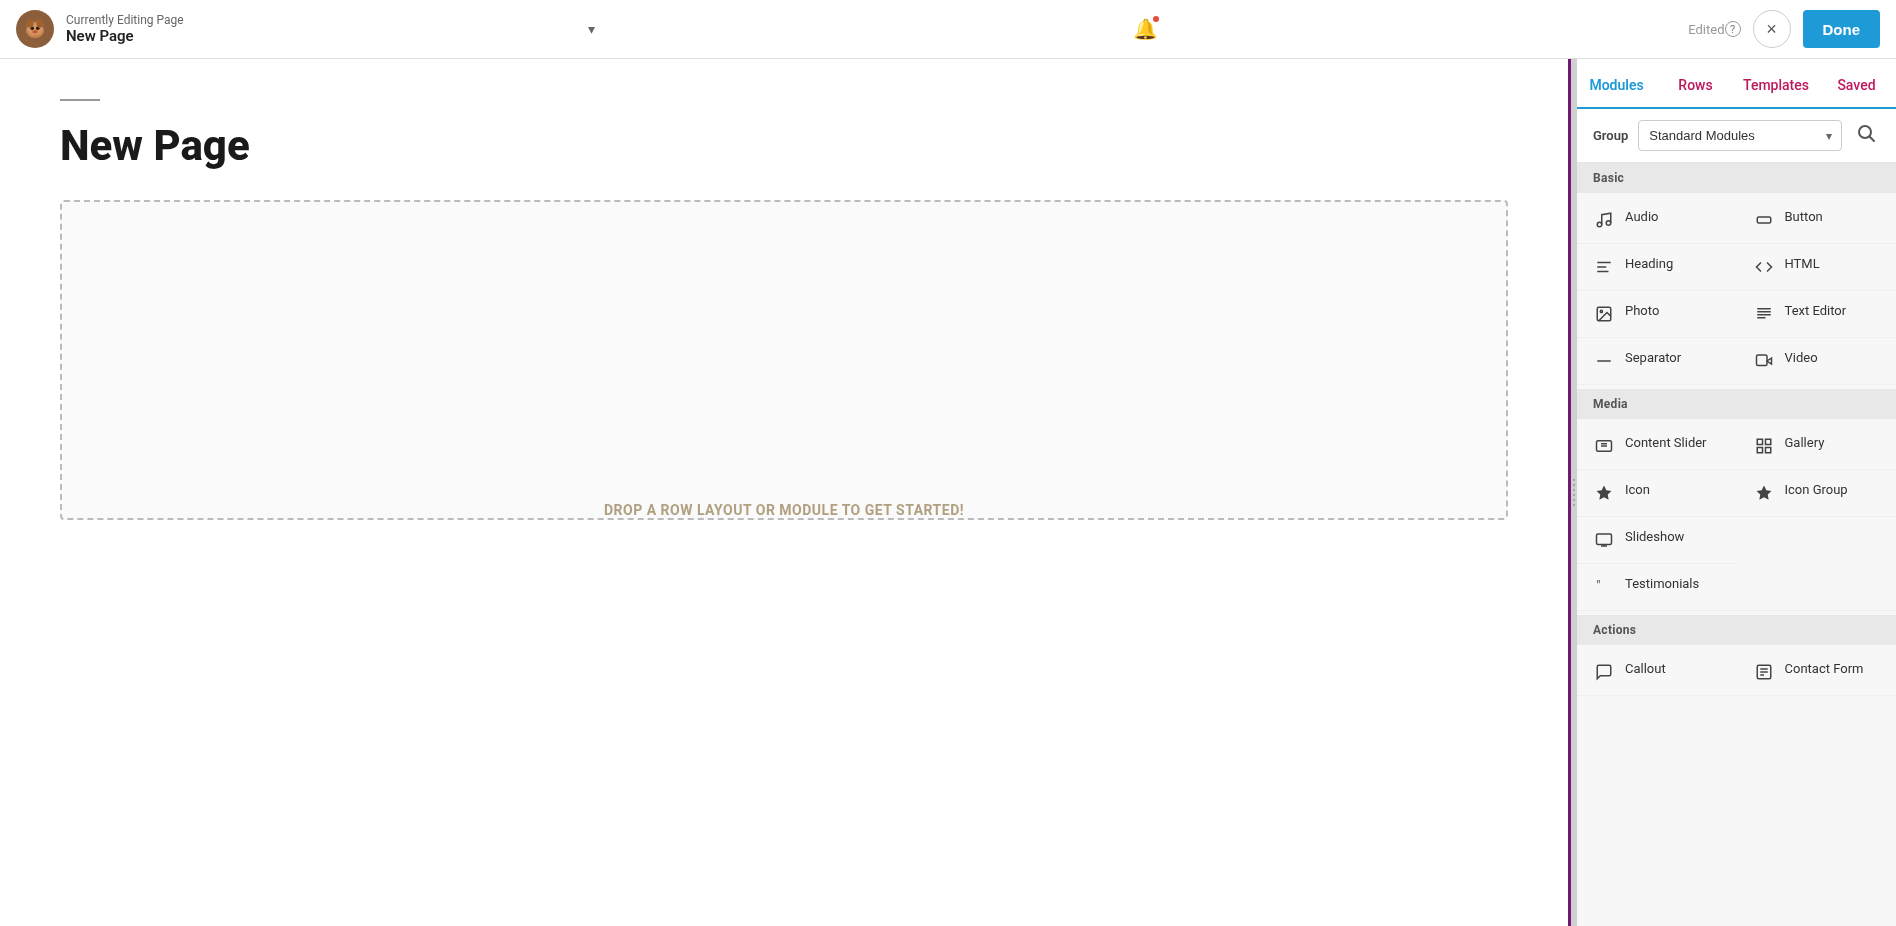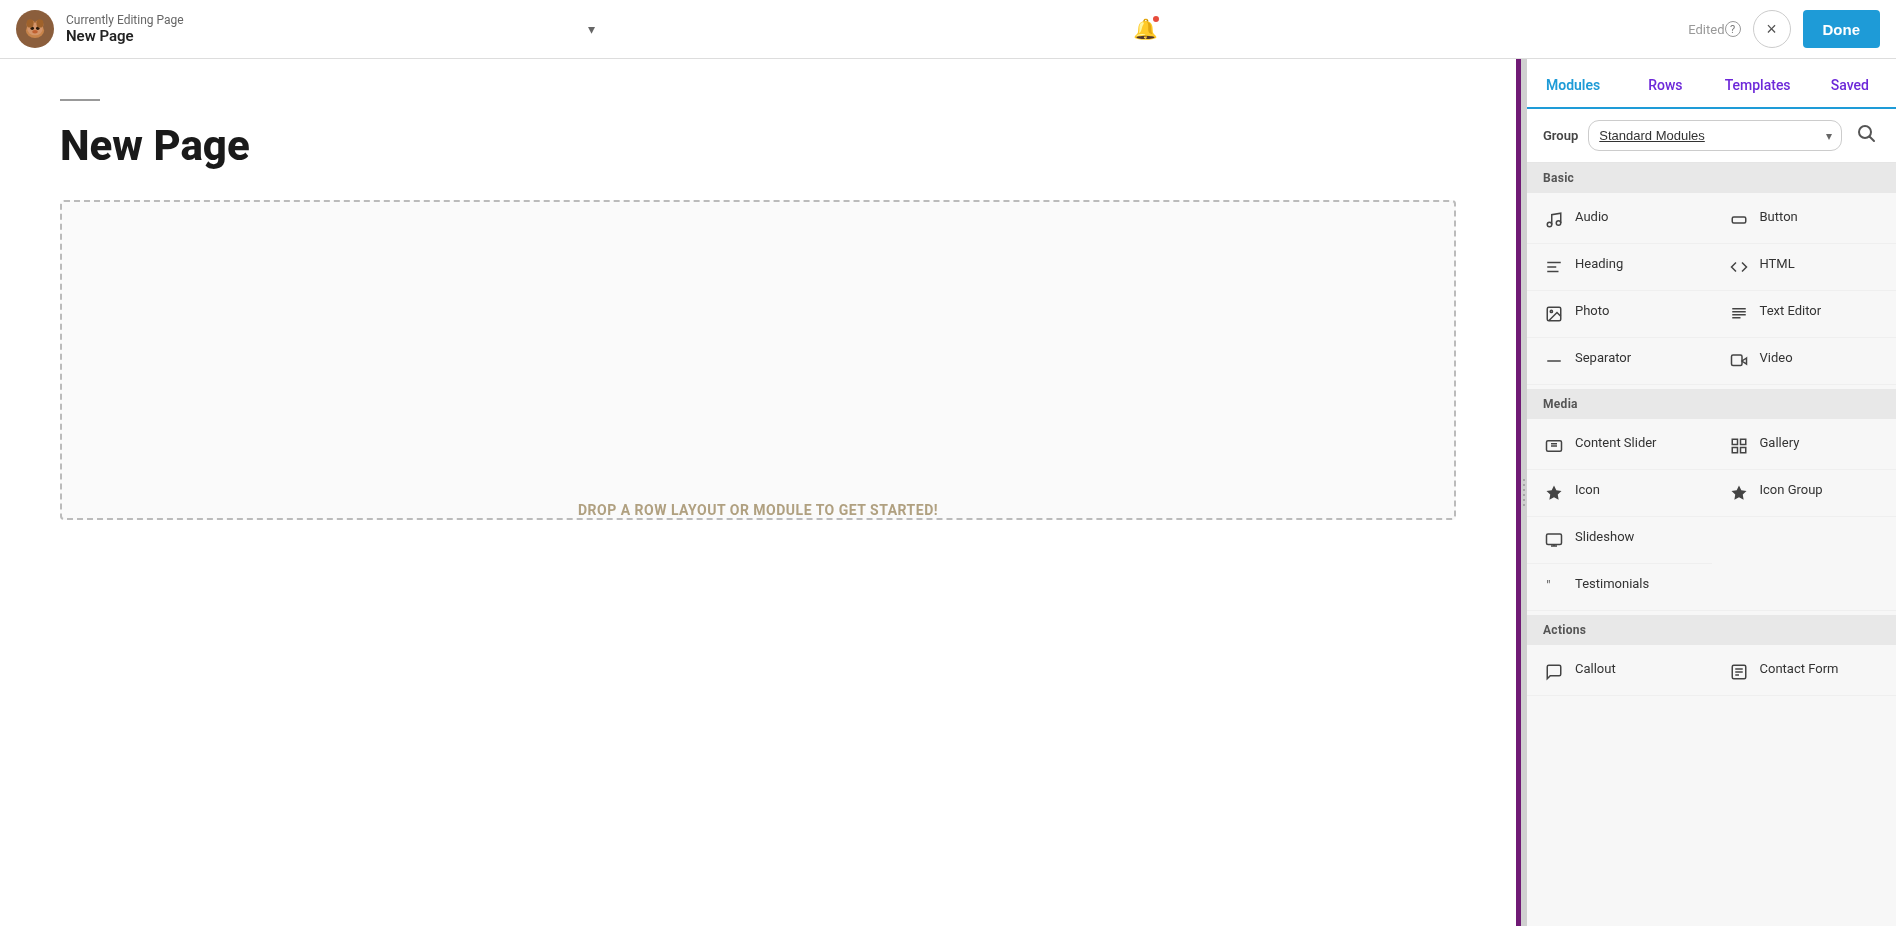--- a/index.html
+++ b/index.html
@@ -47,48 +47,48 @@
     .page-title { font-size: 42px; font-weight: 800; color: #1a1a1a; margin-bottom: 30px; }
     .drop-zone {
       border: 2px dashed #bbb; border-radius: 4px; min-height: 320px;
       display: flex; align-items: flex-end; justify-content: center;
       background: #fafafa;
     }
     .drop-zone-text { font-size: 14px; font-weight: 700; color: #b0a080; letter-spacing: 0.5px; }
 
     
     .sidebar {
-      width: 380px; background: #f7f7f7; border-left: 5px solid #701a75;
+      width: 328px; background: #f7f7f7; border-left: 3px solid #701a75;
       display: flex; flex-direction: column; overflow: hidden;
       position: relative;
     }
     .sidebar-tabs {
       display: flex; background: #fff; border-bottom: 2px solid #1e9bd7;
       padding-top: 4px;
     }
     .sidebar-tab {
       flex: 1; text-align: center; padding: 14px 8px; font-size: 14px;
-      cursor: pointer; color: #6d28d9; border-bottom: 2px solid transparent;
+      cursor: pointer; color: #be185d; border-bottom: 2px solid transparent;
       margin-bottom: -2px; font-weight: 500;
     }
     .sidebar-tab.active { color: #1e9bd7; border-bottom: 2px solid #1e9bd7; font-weight: 600; }
 
     
     .group-row {
       display: flex; align-items: center; padding: 10px 16px; background: #fff;
       border-bottom: 1px solid #e5e5e5; gap: 10px;
     }
     .group-label {
       font-size: 13px; font-weight: 600; color: #444; white-space: nowrap; text-align: center;
     }
     .group-select-wrapper { flex: 1; position: relative; }
     .group-select {
       width: 100%; padding: 7px 32px 7px 10px; border: 1px solid #ccc;
-      border-radius: 11px; font-size: 13px; color: #333; background: #fff;
-      appearance: none; cursor: pointer; text-decoration: underline;
+      border-radius: 4px; font-size: 13px; color: #333; background: #fff;
+      appearance: none; cursor: pointer;
     }
     .group-select-arrow {
       position: absolute; right: 10px; top: 50%; transform: translateY(-50%);
       pointer-events: none; color: #666; font-size: 12px;
     }
     .group-search-btn {
       background: none; border: none; cursor: pointer; color: #555; font-size: 18px; padding: 4px;
     }
 
     

